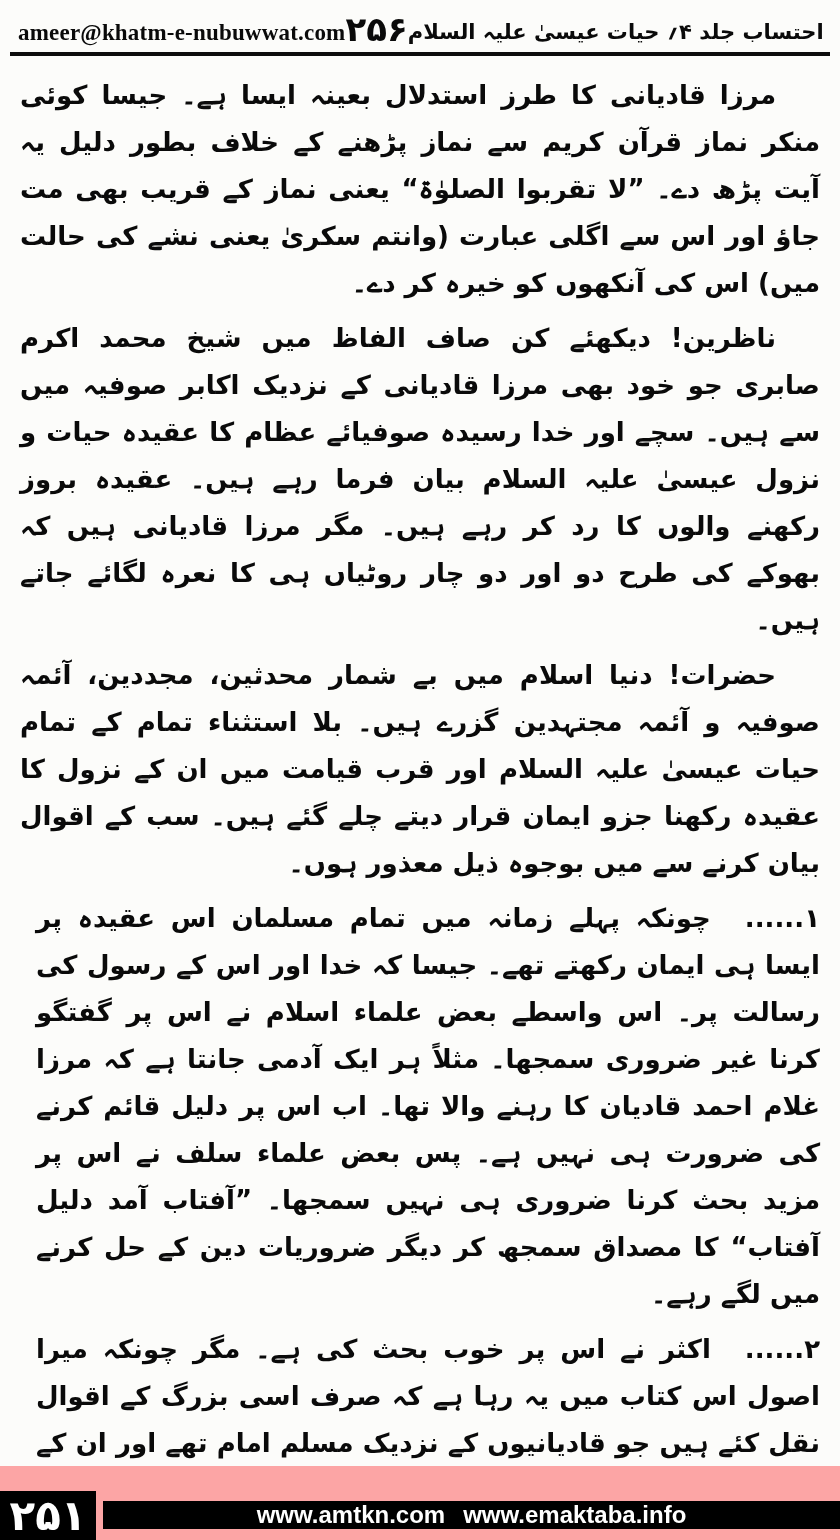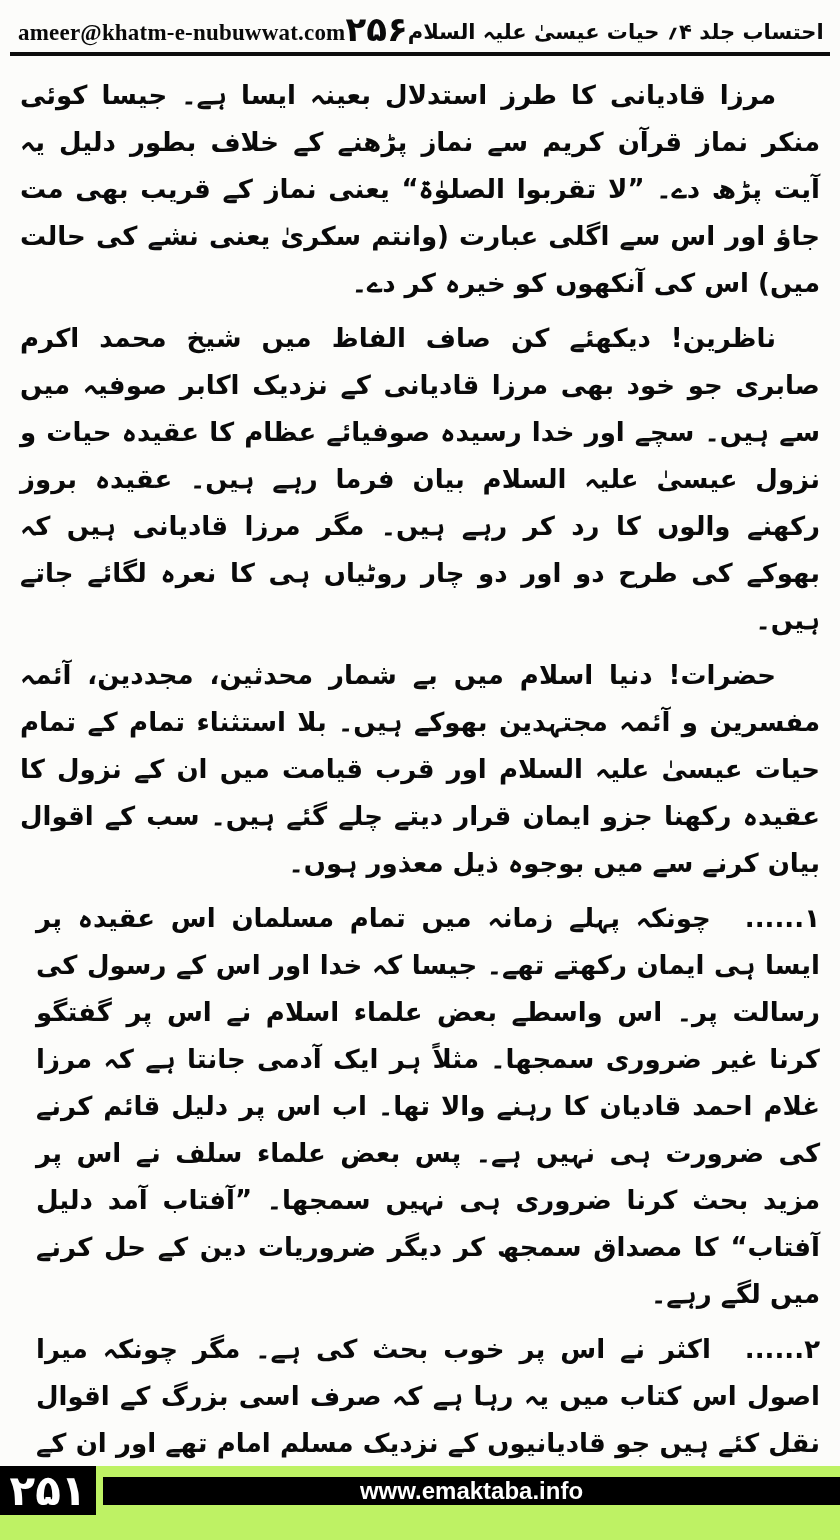--- a/index.html
+++ b/index.html
@@ -62,22 +62,22 @@
     margin-left:34px; 
     letter-spacing:1px;
   }
 
   
   .footer {
     position:absolute;
     left:0; right:0; bottom:0;
     height:74px;
     display:flex;
-    align-items:flex-start;
-    background:#bef264;
+    align-items:flex-end;
+    background:#fca5a5;
   }
   .page-box {
     width:96px;
     background:#000;
     color:#fff;
     display:flex;
     align-items:center;
     justify-content:center;
     font-size:42px;
     font-weight:bold;
@@ -105,29 +105,30 @@
   <div class="header">
     <span class="email">ameer@khatm-e-nubuwwat.com</span>
     <span class="hdr-num">۲۵۶</span>
     <span class="hdr-title">احتساب جلد ۴؍ حیات عیسیٰ علیہ السلام</span>
   </div>
   <div class="rule"></div>
 
   <div class="content">
     <p class="para">مرزا قادیانی کا طرز استدلال بعینہ ایسا ہے۔ جیسا کوئی منکر نماز قرآن کریم سے نماز پڑھنے کے خلاف بطور دلیل یہ آیت پڑھ دے۔ ”لا تقربوا الصلوٰۃ“ یعنی نماز کے قریب بھی مت جاؤ اور اس سے اگلی عبارت (وانتم سکریٰ یعنی نشے کی حالت میں) اس کی آنکھوں کو خیرہ کر دے۔</p>
     <p class="para">ناظرین! دیکھئے کن صاف الفاظ میں شیخ محمد اکرم صابری جو خود بھی مرزا قادیانی کے نزدیک اکابر صوفیہ میں سے ہیں۔ سچے اور خدا رسیدہ صوفیائے عظام کا عقیدہ حیات و نزول عیسیٰ علیہ السلام بیان فرما رہے ہیں۔ عقیدہ بروز رکھنے والوں کا رد کر رہے ہیں۔ مگر مرزا قادیانی ہیں کہ بھوکے کی طرح دو اور دو چار روٹیاں ہی کا نعرہ لگائے جاتے ہیں۔</p>
-    <p class="para">حضرات! دنیا اسلام میں بے شمار محدثین، مجددین، آئمہ مفسرین و آئمہ مجتہدین بھوکے ہیں۔ بلا استثناء تمام کے تمام حیات عیسیٰ علیہ السلام اور قرب قیامت میں ان کے نزول کا عقیدہ رکھنا جزو ایمان قرار دیتے چلے گئے ہیں۔ سب کے اقوال بیان کرنے سے میں بوجوہ ذیل معذور ہوں۔</p>
+    <p class="para">حضرات! دنیا اسلام میں بے شمار محدثین، مجددین، آئمہ صوفیہ و آئمہ مجتہدین گزرے ہیں۔ بلا استثناء تمام کے تمام حیات عیسیٰ علیہ السلام اور قرب قیامت میں ان کے نزول کا عقیدہ رکھنا جزو ایمان قرار دیتے چلے گئے ہیں۔ سب کے اقوال بیان کرنے سے میں بوجوہ ذیل معذور ہوں۔</p>
 
     <p class="item"><span class="marker">۱......</span><span>چونکہ پہلے زمانہ میں تمام مسلمان اس عقیدہ پر ایسا ہی ایمان رکھتے تھے۔ جیسا کہ خدا اور اس کے رسول کی رسالت پر۔ اس واسطے بعض علماء اسلام نے اس پر گفتگو کرنا غیر ضروری سمجھا۔ مثلاً ہر ایک آدمی جانتا ہے کہ مرزا غلام احمد قادیان کا رہنے والا تھا۔ اب اس پر دلیل قائم کرنے کی ضرورت ہی نہیں ہے۔ پس بعض علماء سلف نے اس پر مزید بحث کرنا ضروری ہی نہیں سمجھا۔ ”آفتاب آمد دلیل آفتاب“ کا مصداق سمجھ کر دیگر ضروریات دین کے حل کرنے میں لگے رہے۔</span></p>
     <p class="item"><span class="marker">۲......</span><span>اکثر نے اس پر خوب بحث کی ہے۔ مگر چونکہ میرا اصول اس کتاب میں یہ رہا ہے کہ صرف اسی بزرگ کے اقوال نقل کئے ہیں جو قادیانیوں کے نزدیک مسلم امام تھے اور ان کے متعلق مجھے قادیانی تصدیقات نہیں مل سکیں۔ لہٰذا ان بزرگوں کے اقوال نقل نہیں کئے۔</span></p>
 
   </div>
 
   <div class="footer">
     <div class="page-box">
       <span>۲۵۱</span>
     </div>
     <div class="links-bar">
+      <span>www.amtkn.com</span>
       <span>www.emaktaba.info</span>
     </div>
   </div>
 
 </div>
 
 </body></html>

